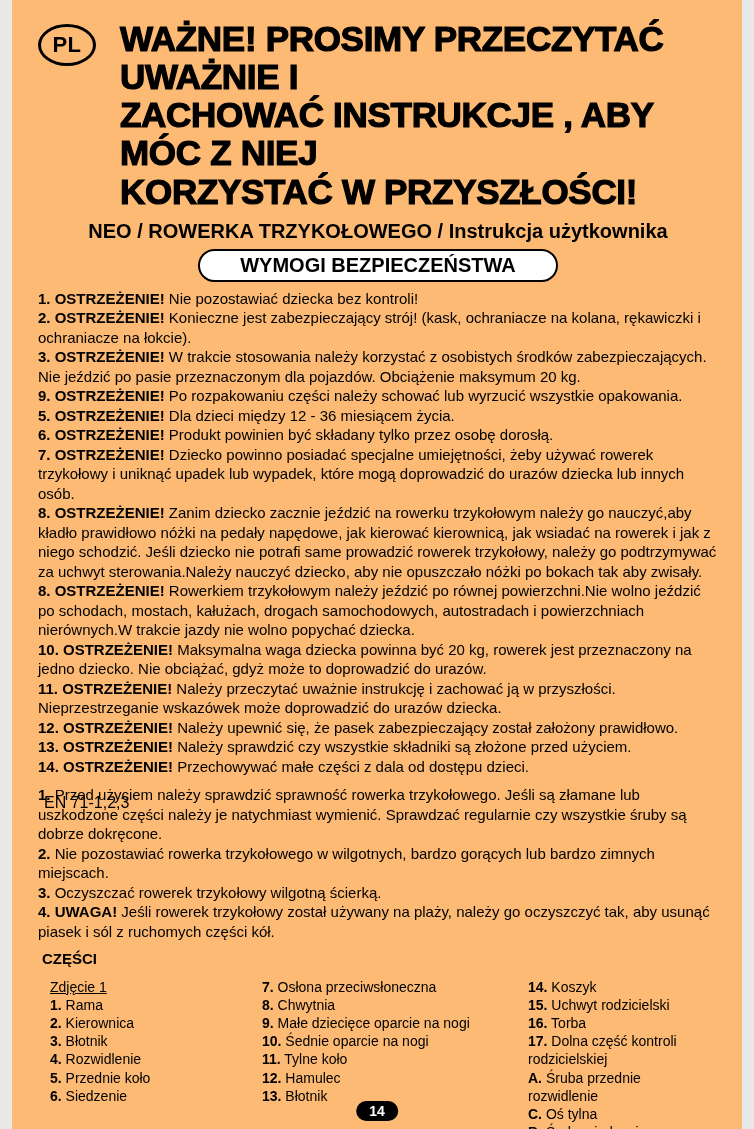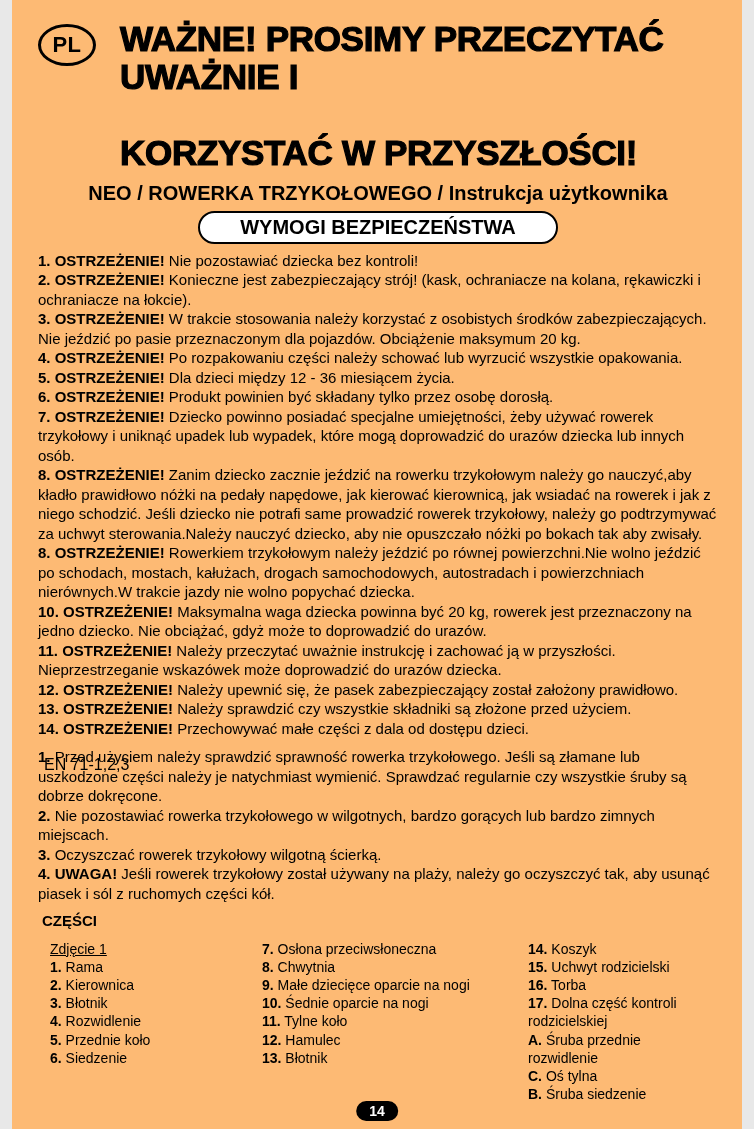--- a/index.html
+++ b/index.html
@@ -46,36 +46,36 @@
 </style>
 </head>
 <body>
 
 <div class="page">
 
   <div class="header-row">
     <div class="pl-badge">PL</div>
     <h1 class="main-title">
       <span>WAŻNE! PROSIMY PRZECZYTAĆ UWAŻNIE I</span><br>
-      <br>
+      <span>ZACHOWAĆ INSTRUKCJE , ABY MÓC Z NIEJ</span><br>
       <span>KORZYSTAĆ W PRZYSZŁOŚCI!</span>
     </h1>
   </div>
 
   <div class="subtitle">NEO / ROWERKA TRZYKOŁOWEGO / Instrukcja użytkownika</div>
 
   <div class="pill-center">
     <div class="pill">WYMOGI BEZPIECZEŃSTWA</div>
   </div>
 
   <div class="body-list" id="safety-list">
       <p><b>1. OSTRZEŻENIE!</b> Nie pozostawiać dziecka bez kontroli!</p>
       <p><b>2. OSTRZEŻENIE!</b> Konieczne jest zabezpieczający strój! (kask, ochraniacze na kolana, rękawiczki i ochraniacze na łokcie).</p>
       <p><b>3. OSTRZEŻENIE!</b> W trakcie stosowania należy korzystać z osobistych środków zabezpieczających. Nie jeździć po pasie przeznaczonym dla pojazdów. Obciążenie maksymum 20 kg.</p>
-      <p><b>4. OSTRZEŻENIE!</b> Po rozpakowaniu części należy schować lub wyrzucić wszystkie opakowania.</p>
+      <p><b>9. OSTRZEŻENIE!</b> Po rozpakowaniu części należy schować lub wyrzucić wszystkie opakowania.</p>
       <p><b>5. OSTRZEŻENIE!</b> Dla dzieci między 12 - 36  miesiącem życia.</p>
       <p><b>6. OSTRZEŻENIE!</b> Produkt powinien być składany tylko przez osobę dorosłą.</p>
       <p><b>7. OSTRZEŻENIE!</b> Dziecko powinno posiadać specjalne umiejętności, żeby używać rowerek trzykołowy i uniknąć upadek lub wypadek, które mogą doprowadzić do urazów dziecka lub innych osób.</p>
       <p><b>8. OSTRZEŻENIE!</b> Zanim dziecko zacznie jeździć na rowerku trzykołowym należy go nauczyć,aby kładło prawidłowo nóżki na pedały napędowe, jak kierować kierownicą, jak wsiadać na rowerek i jak z niego schodzić. Jeśli dziecko nie potrafi same prowadzić rowerek trzykołowy, należy go podtrzymywać za uchwyt sterowania.Należy nauczyć dziecko, aby nie opuszczało nóżki po bokach tak aby zwisały.</p>
       <p><b>8. OSTRZEŻENIE!</b> Rowerkiem trzykołowym należy jeździć po równej powierzchni.Nie wolno jeździć po schodach, mostach, kałużach, drogach samochodowych, autostradach i powierzchniach nierównych.W trakcie jazdy nie wolno popychać dziecka.</p>
       <p><b>10. OSTRZEŻENIE!</b> Maksymalna waga dziecka powinna być 20 kg, rowerek jest przeznaczony na jedno dziecko. Nie obciążać, gdyż może to doprowadzić do urazów.</p>
       <p><b>11. OSTRZEŻENIE!</b> Należy przeczytać uważnie instrukcję i zachować ją w przyszłości. Nieprzestrzeganie wskazówek może doprowadzić do urazów dziecka.</p>
       <p><b>12. OSTRZEŻENIE!</b> Należy upewnić się, że pasek zabezpieczający został założony prawidłowo.</p>
       <p><b>13. OSTRZEŻENIE!</b> Należy sprawdzić czy wszystkie składniki są złożone przed użyciem.</p>
       <p><b>14. OSTRZEŻENIE!</b> Przechowywać małe części z dala od dostępu dzieci.</p>

